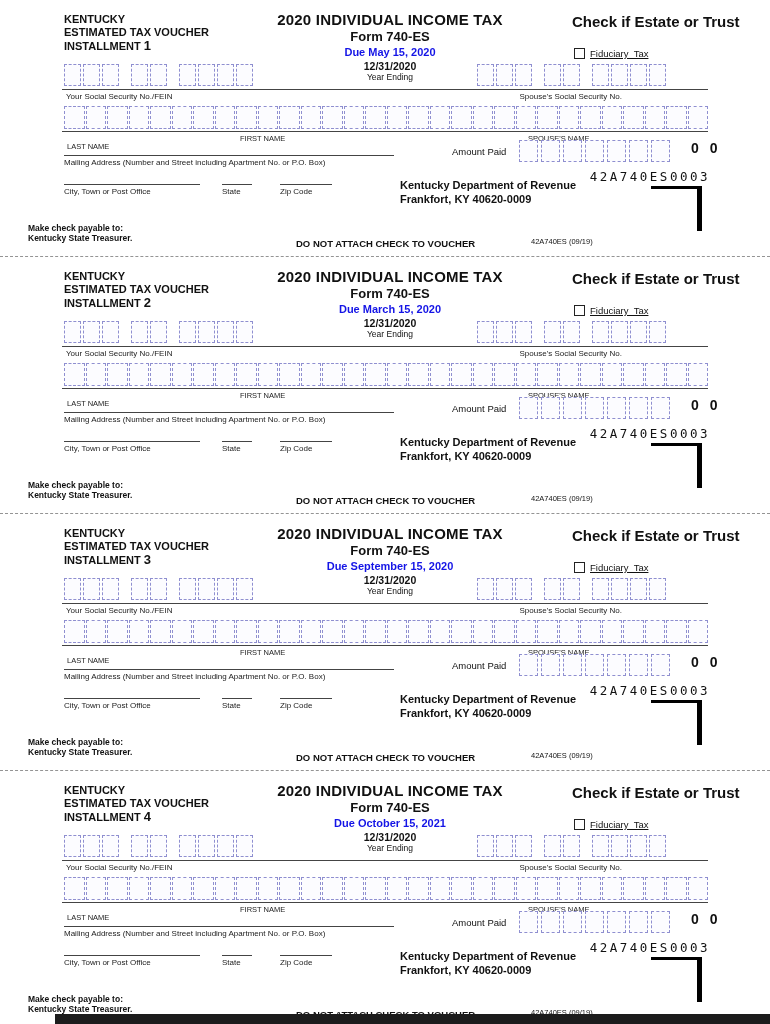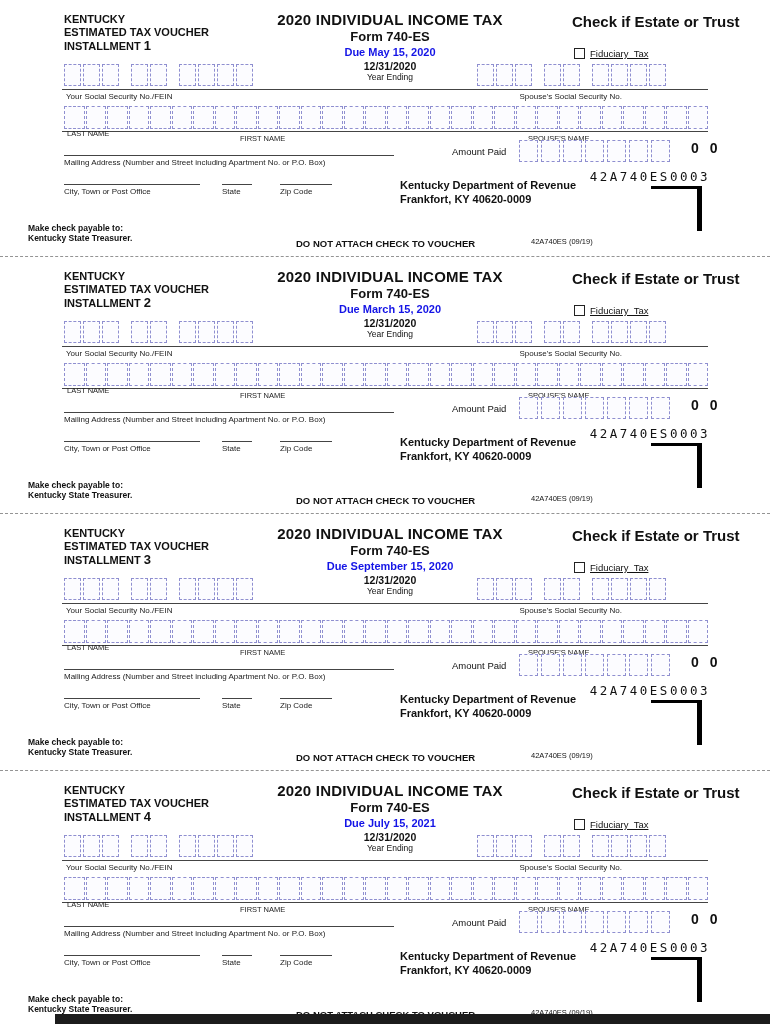--- a/index.html
+++ b/index.html
@@ -45,21 +45,21 @@
   .line-mailing{left:64px;top:155px;width:330px;}
   .line-city{left:64px;top:184px;width:136px;}
   .line-state{left:222px;top:184px;width:30px;}
   .line-zip{left:280px;top:184px;width:52px;}
 
   
   .lbl{font-size:8px;color:#222;white-space:nowrap;}
   .caps{font-size:7.5px;}
   .lbl-ssn{left:66px;top:92px;}
   .lbl-spouse-ssn{left:440px;top:92px;width:182px;text-align:right;}
-  .lbl-last{left:67px;top:129px;}
+  .lbl-last{left:67px;top:142px;}
   .lbl-first{left:240px;top:134px;}
   .lbl-spousename{left:528px;top:134px;}
   .lbl-mailing{left:64px;top:158px;}
   .lbl-city{left:64px;top:187px;}
   .lbl-state{left:222px;top:187px;}
   .lbl-zip{left:280px;top:187px;}
   .lbl-amount{left:452px;top:146px;font-size:9.5px;font-weight:normal;white-space:nowrap;}
 
   .zeros{left:680px;top:139px;white-space:nowrap;}
   .zeros span{font-weight:bold;font-size:14px;margin-left:11px;}
@@ -283,21 +283,21 @@
 
     <div class="blk-left">
       <div class="hl">KENTUCKY</div>
       <div class="hl">ESTIMATED TAX VOUCHER</div>
       <div class="hl"><span>INSTALLMENT</span><span class="inst-num">4</span></div>
     </div>
 
     <div class="blk-center">
       <div class="title">2020 INDIVIDUAL INCOME TAX</div>
       <div class="formname">Form 740-ES</div>
-      <div class="due">Due July 15, 2021</div>
+      <div class="due">Due October 15, 2021</div>
       <div class="yearval">12/31/2020</div>
       <div class="yearlbl">Year Ending</div>
     </div>
 
     <div class="blk-right">
       <div class="ef">Check if Estate or Trust</div>
       <div class="fid-row">
         <span class="checkbox"></span>
         <span class="fid">Fiduciary  Tax</span>
       </div>

